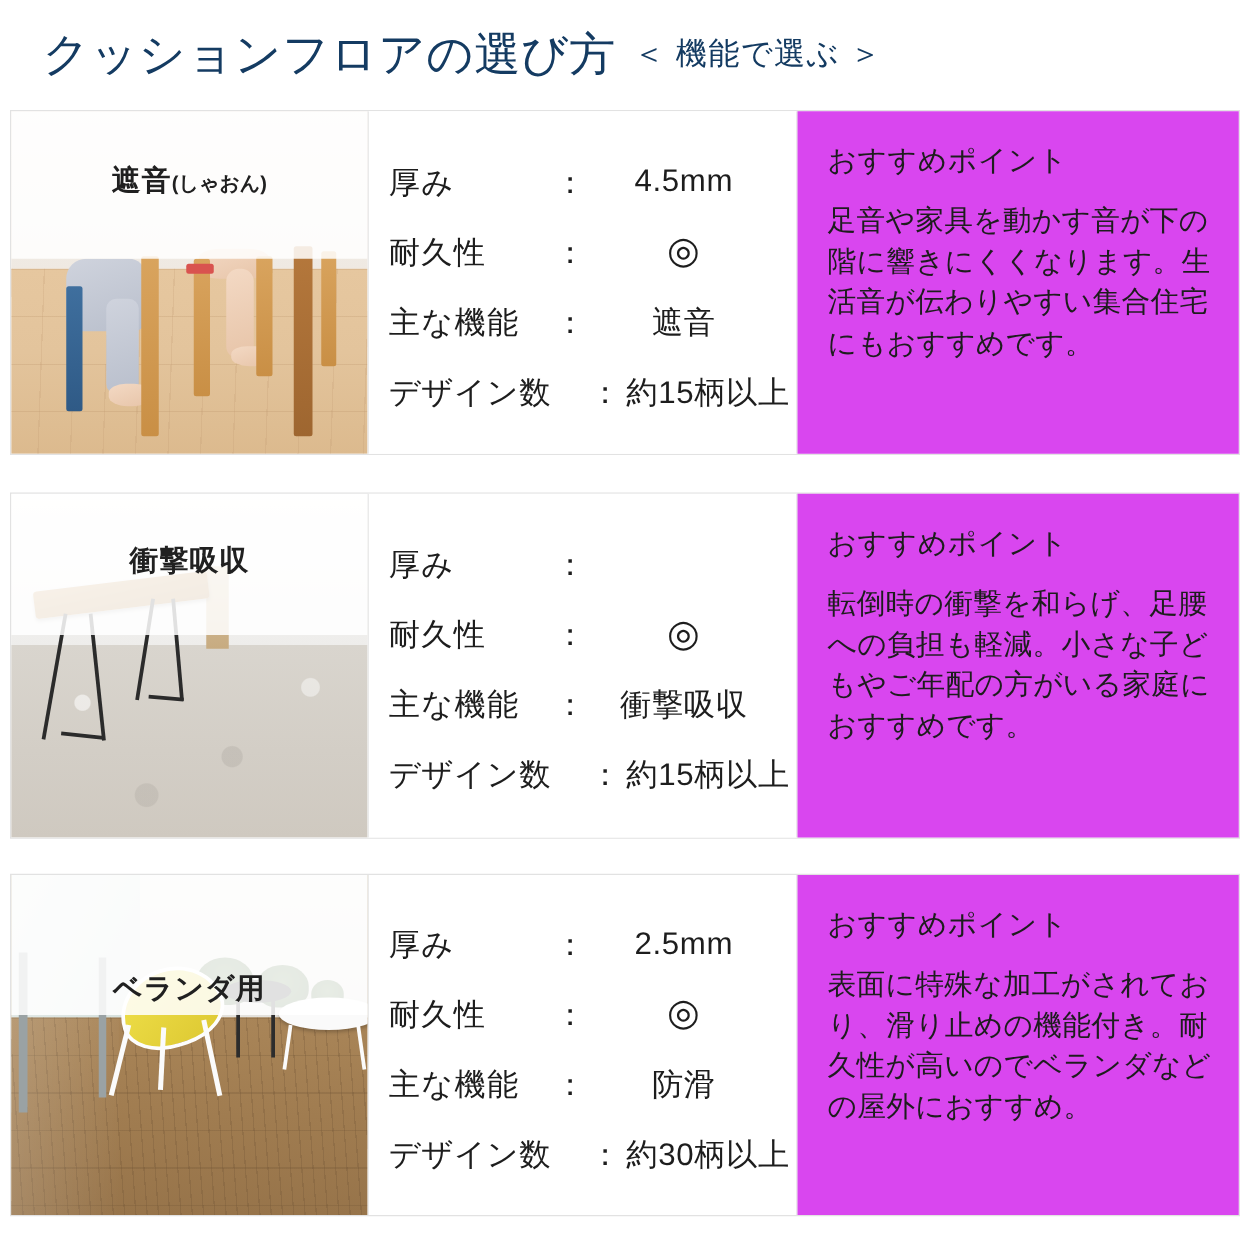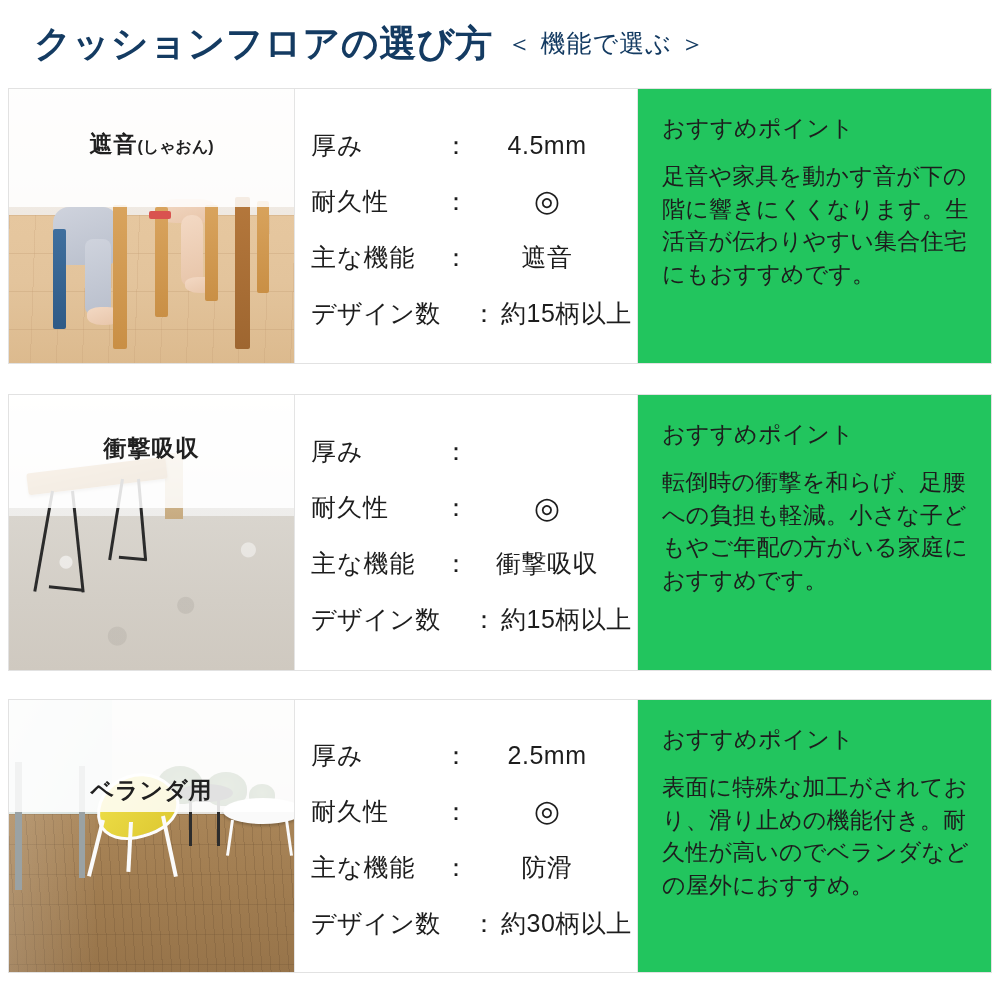--- a/index.html
+++ b/index.html
@@ -11,21 +11,21 @@
   }
   .page{position:relative;width:1000px;height:1000px;}
 
   
   .header{
     position:absolute;left:0;top:0;width:1000px;height:86px;
     display:flex;align-items:center;
   }
   .title-main{
     margin-left:34px;
-    font-size:37px;font-weight:bold;color:#143b62;
+    font-size:37px;font-weight:normal;color:#143b62;
     letter-spacing:0.5px;line-height:1;
     white-space:nowrap;
     text-align:center;
   }
   .title-sub{
     margin-left:14px;
     font-size:25px;font-weight:normal;color:#143b62;
     letter-spacing:1px;line-height:1;white-space:nowrap;
   }
 
@@ -140,21 +140,21 @@
   }
   .spec-key{width:128px;flex:0 0 128px;letter-spacing:1px;}
   .spec-key.wide{width:156px;flex:0 0 156px;letter-spacing:0.5px;}
   .spec-colon{width:34px;flex:0 0 34px;text-align:center;}
   .spec-val{flex:1 1 auto;text-align:center;letter-spacing:0.5px;}
   .spec-val.mark{font-size:30px;line-height:1;}
 
   
   .note{
     flex:1 1 auto;
-    background:#22c55e;
+    background:#d946ef;
     box-sizing:border-box;
     padding:24px 22px 20px 24px;
     display:flex;flex-direction:column;
   }
   .note-title{
     font-size:23px;color:#1d1d1d;letter-spacing:0.5px;
     margin-bottom:16px;white-space:nowrap;
   }
   .note-body{
     font-size:23px;color:#1d1d1d;line-height:1.42;

